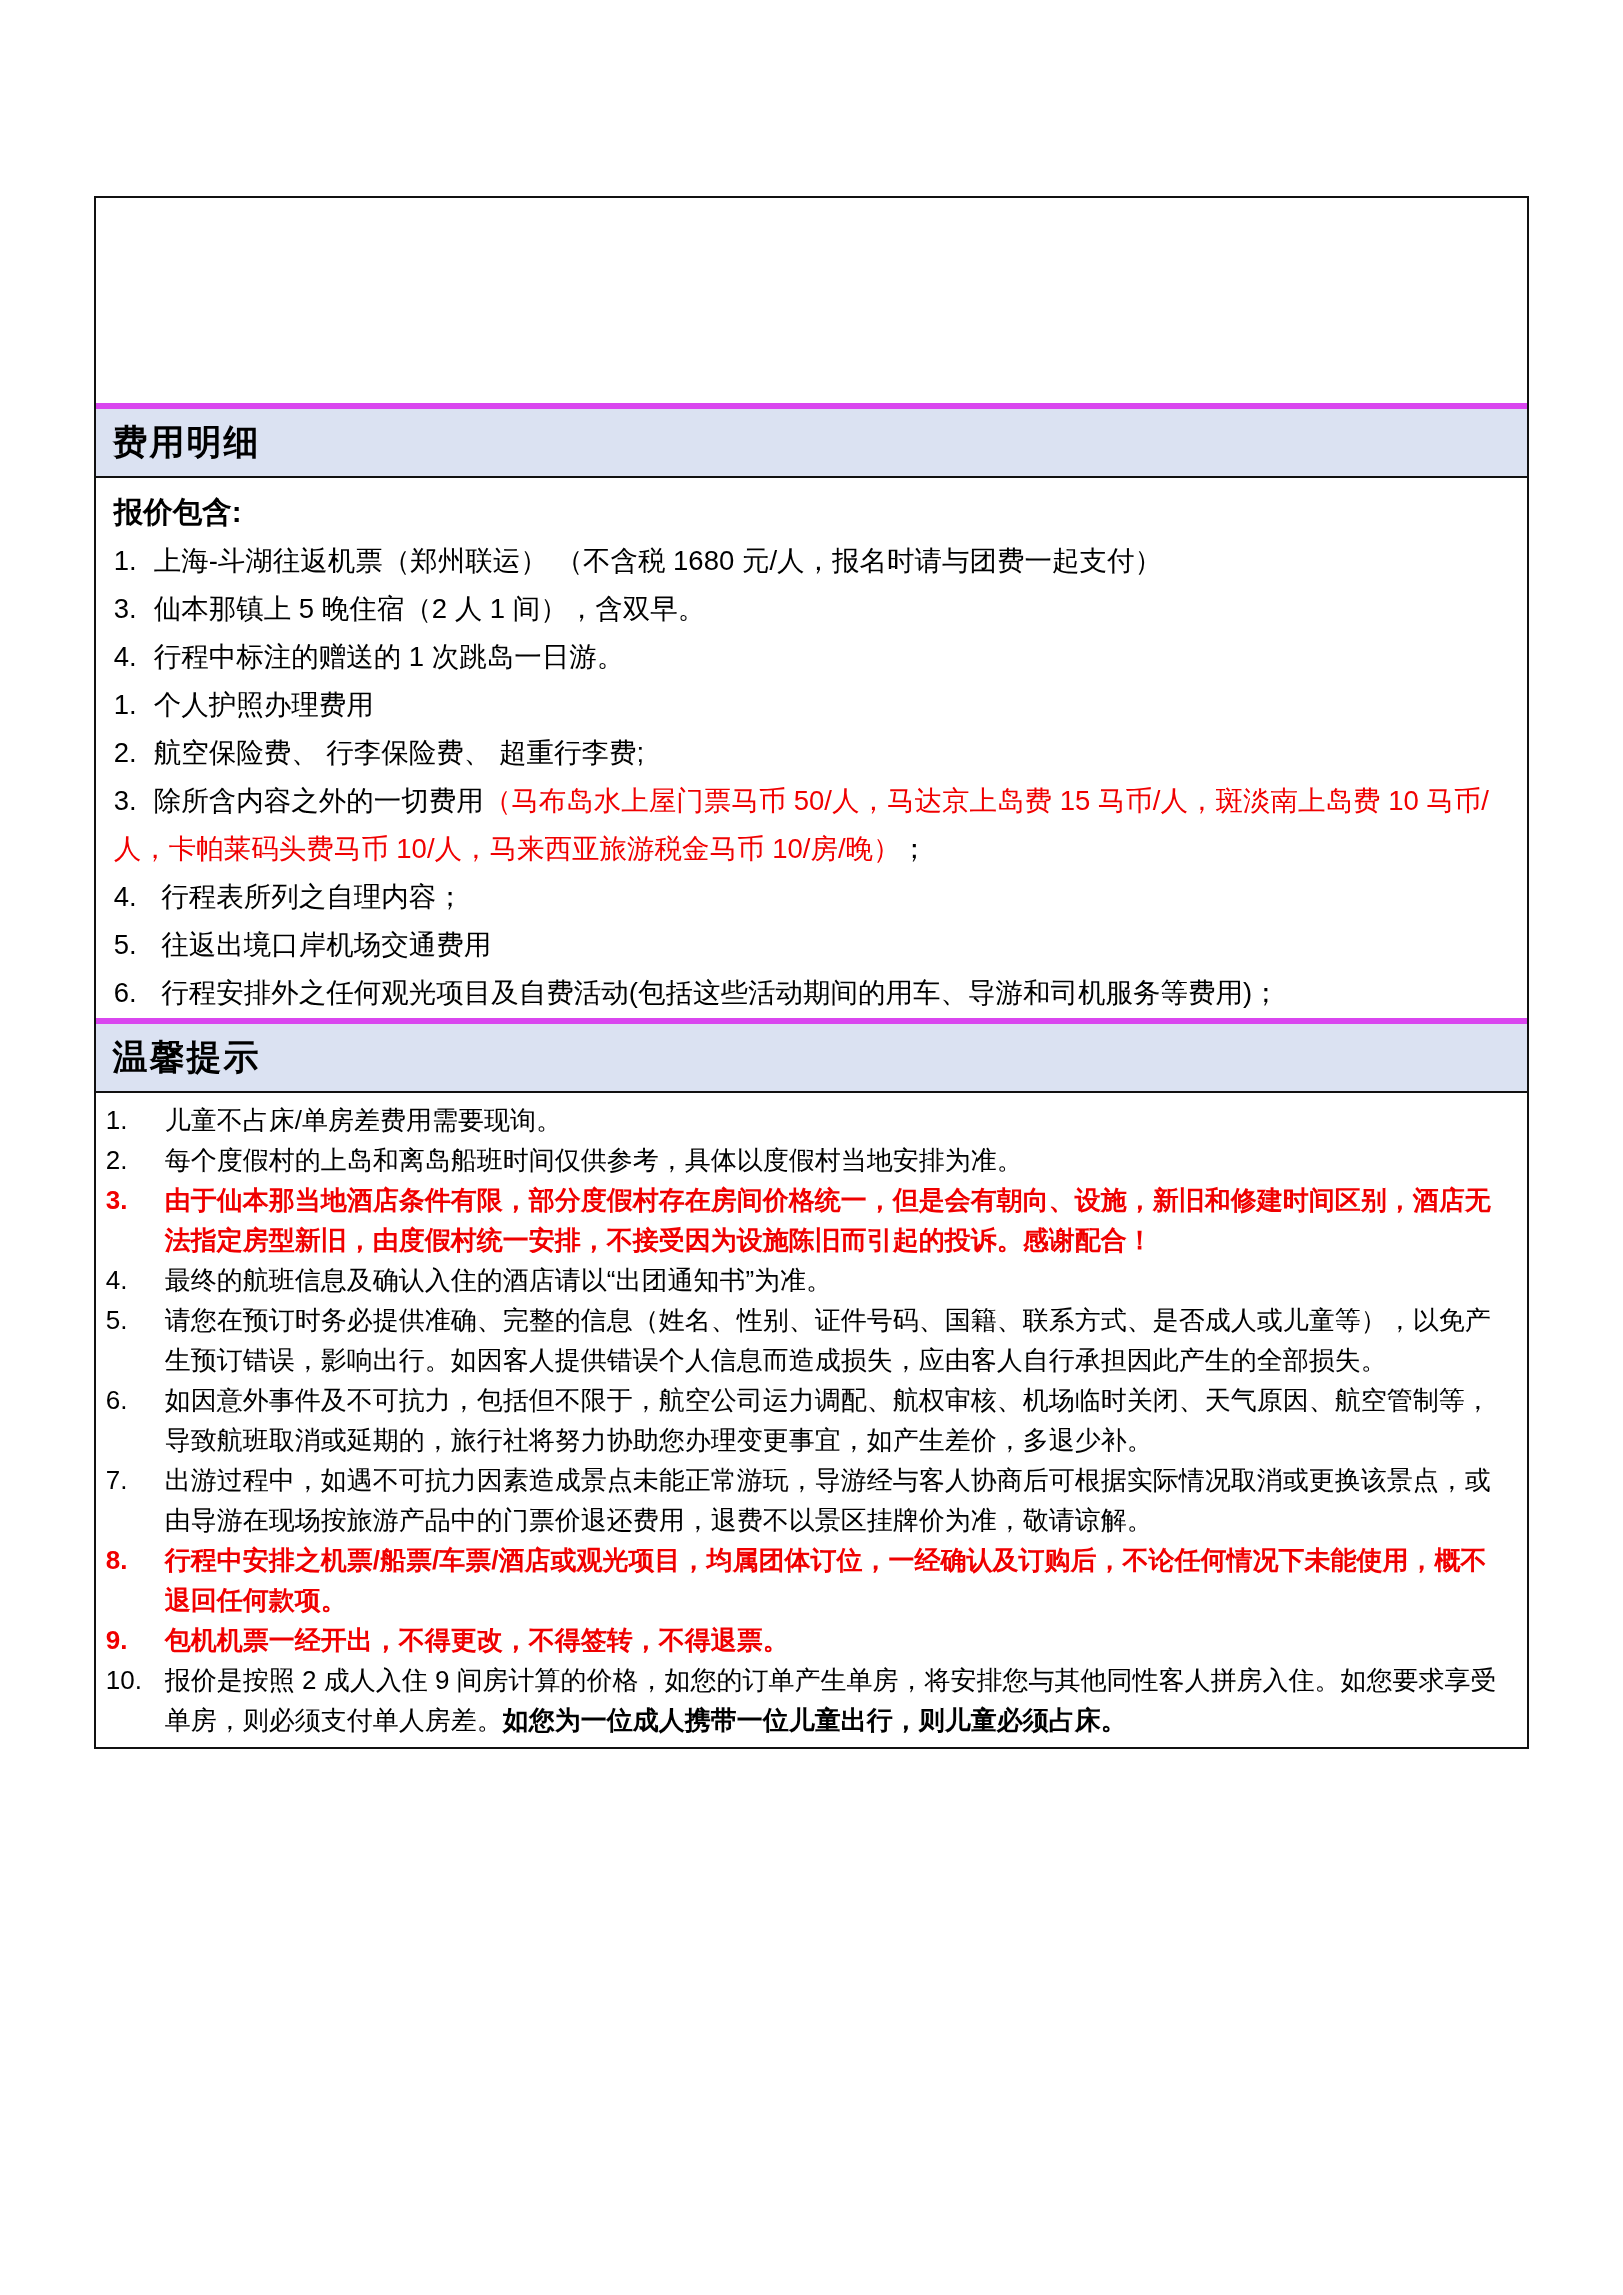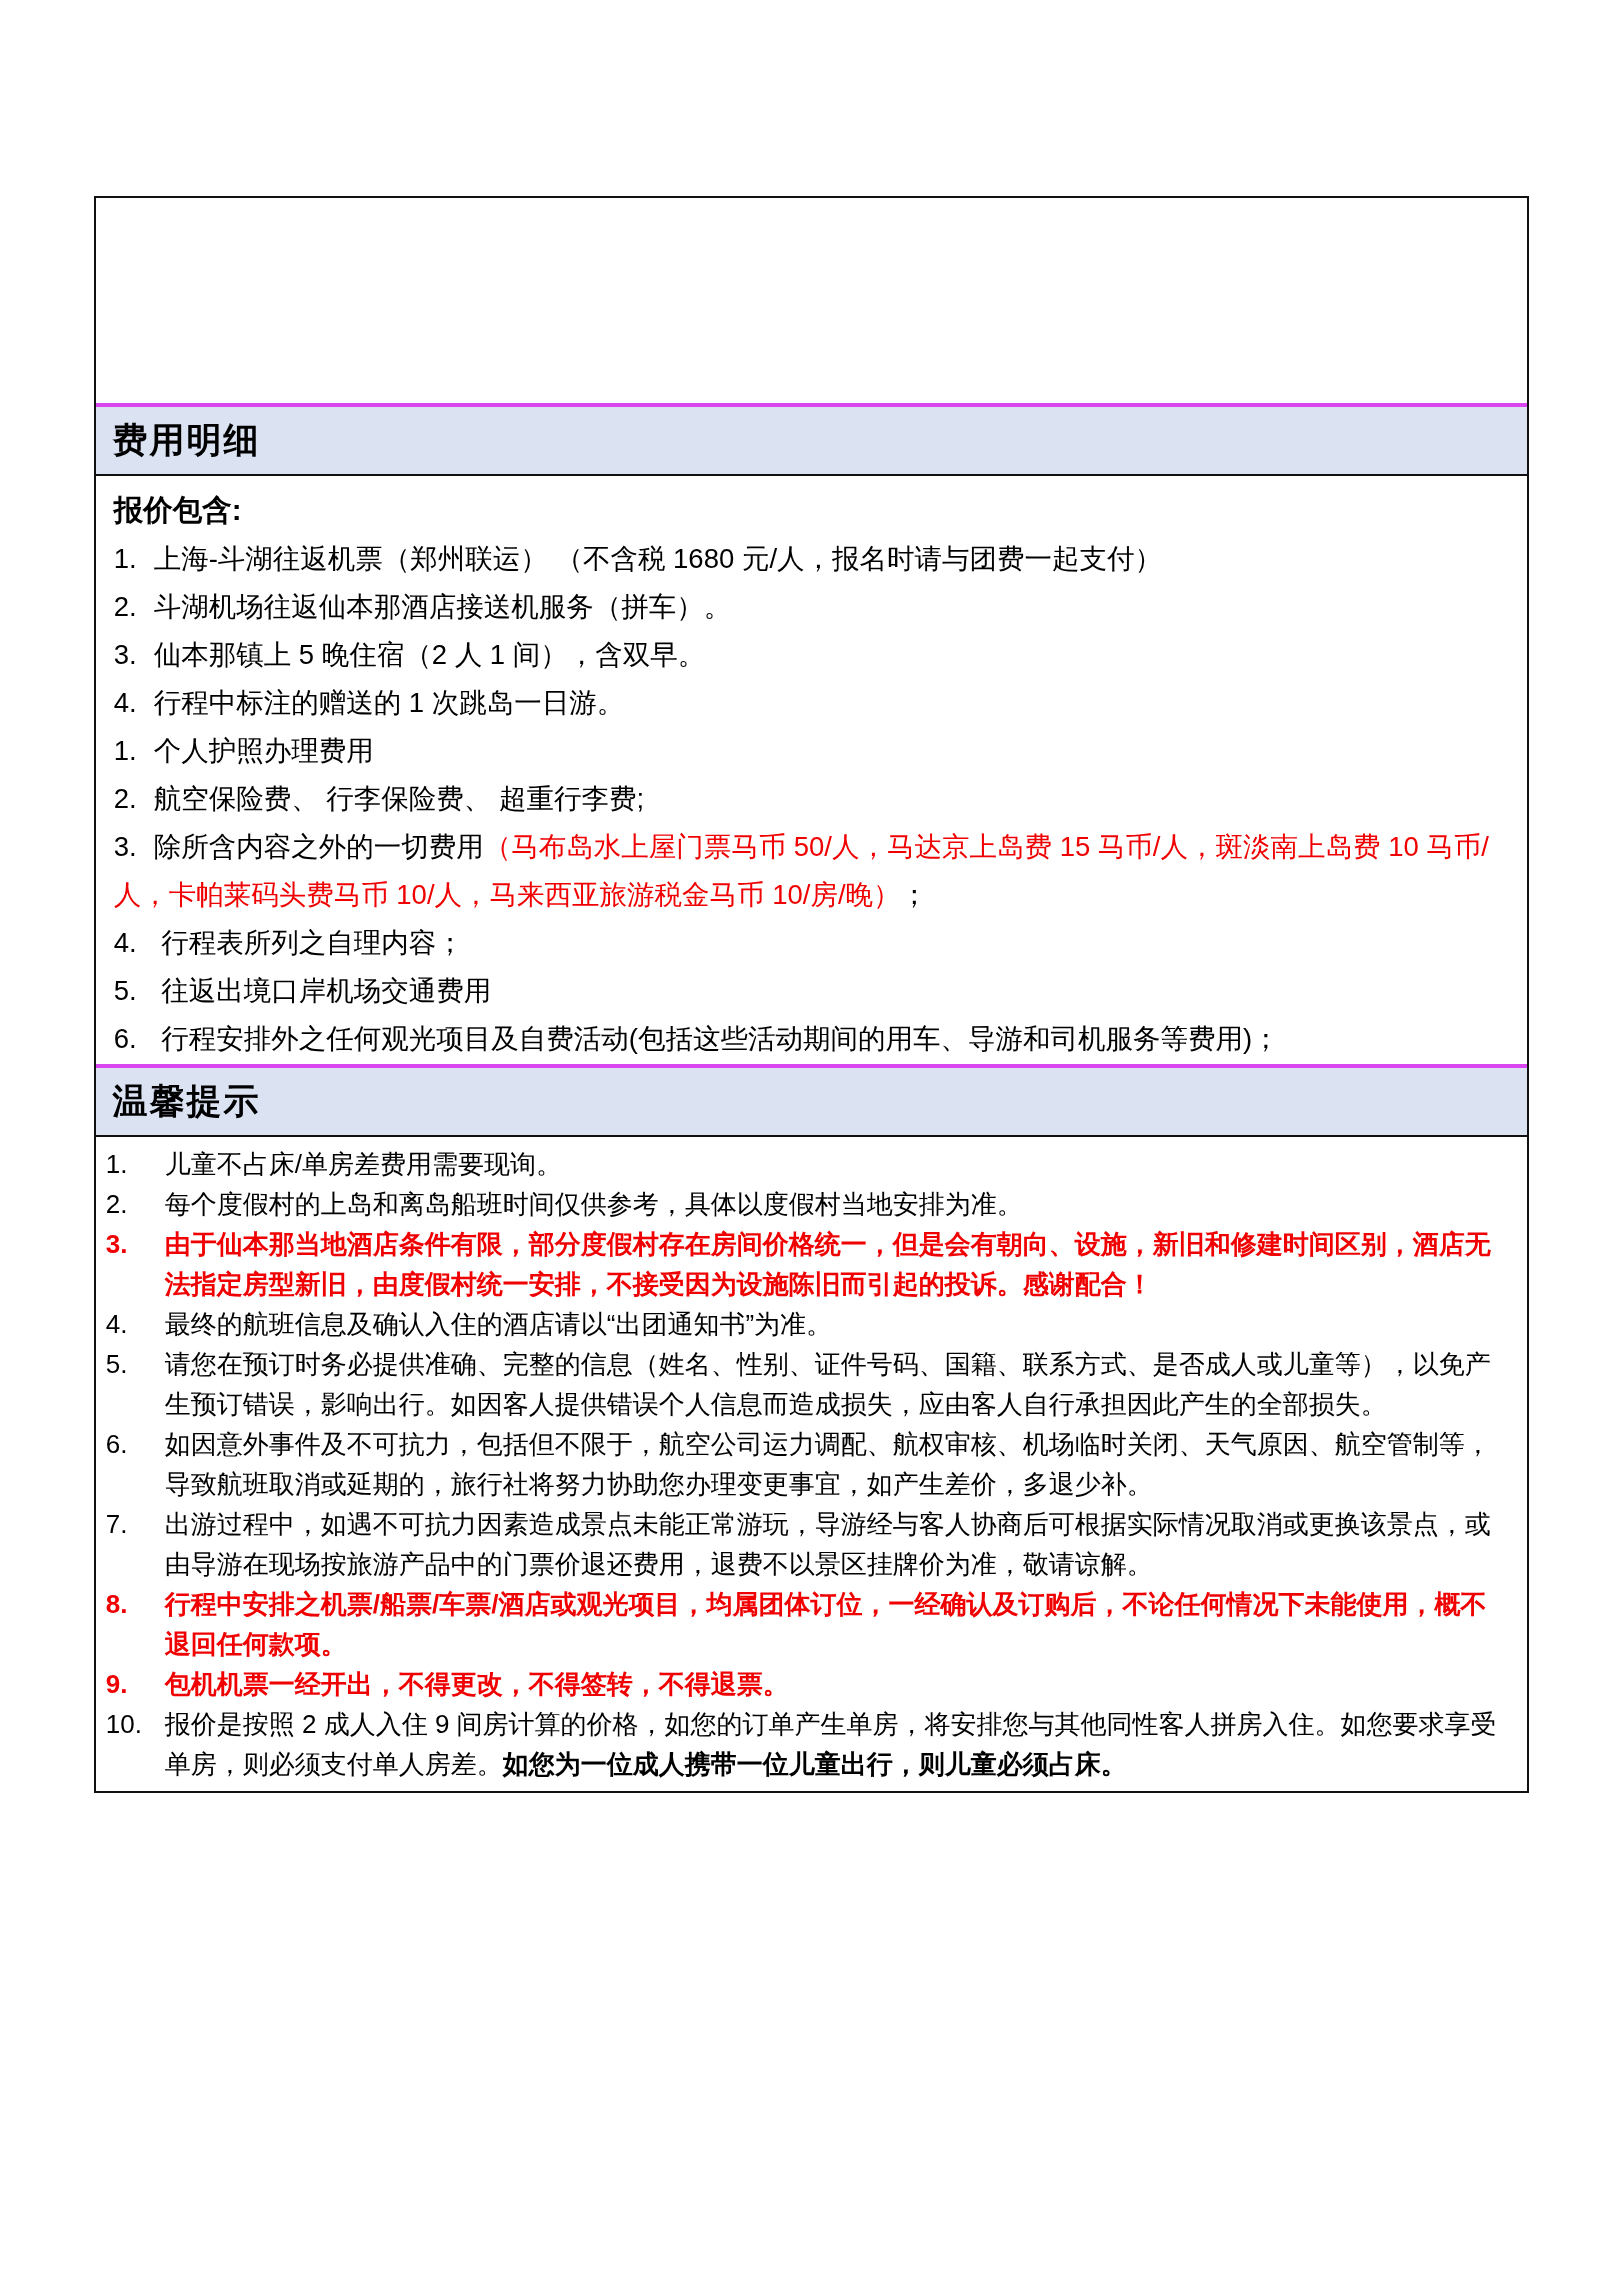--- a/index.html
+++ b/index.html
@@ -7,21 +7,21 @@
     width:1623px;height:2295px;background:#ffffff;position:relative;
     font-family:"Liberation Sans","DejaVu Sans",sans-serif;color:#000;
   }
   .doc{
     position:absolute;left:94px;top:196px;width:1435px;
     border:2px solid #111;box-sizing:border-box;background:#fff;
   }
   .empty-cell{height:205px;background:#fff;}
   .band{
     background:#dbe2f2;
-    border-top:4px solid #d946ef;border-bottom:2px solid #111;
+    border-top:6px solid #d946ef;border-bottom:2px solid #111;
     height:67px;display:flex;align-items:center;
     padding-left:16.4px;font-size:35px;font-weight:bold;letter-spacing:2px;
   }
   .content1{padding:9.2px 19.6px 1.3px 17.7px;font-size:27.5px;line-height:48px;border-radius:27px;}
   .group-heading{font-weight:bold;font-size:29.5px;line-height:50px;}
   .g2{margin-top:98px;}
   .s1-item .num{margin-right:17px;}
   .content2{padding:6.5px 19.6px 5.2px 9.8px;font-size:26px;line-height:40px;}
   .s2-item{display:flex;}
   .s2-num{flex:0 0 59px;}
@@ -39,23 +39,20 @@
 
   <div class="band">
     <span>费用明细</span>
   </div>
 
   <div class="content1">
     <div class="group-heading">报价包含:</div>
     <div>
         <div class="s1-item style-normal">
     <span class="num">1.</span><span class="txt"><span class="seg-normal">上海-斗湖往返机票（郑州联运） （不含税 1680 元/人，报名时请与团费一起支付）</span></span>
-  </div>
-        <div class="s1-item style-normal">
-    <span class="num">2.</span><span class="txt"><span class="seg-normal">斗湖机场往返仙本那酒店接送机服务（拼车）。</span></span>
   </div>
         <div class="s1-item style-normal">
     <span class="num">3.</span><span class="txt"><span class="seg-normal">仙本那镇上 5 晚住宿（2 人 1 间），含双早。</span></span>
   </div>
         <div class="s1-item style-normal">
     <span class="num">4.</span><span class="txt"><span class="seg-normal">行程中标注的赠送的 1 次跳岛一日游。</span></span>
   </div>
       </div>
 
     <div>

